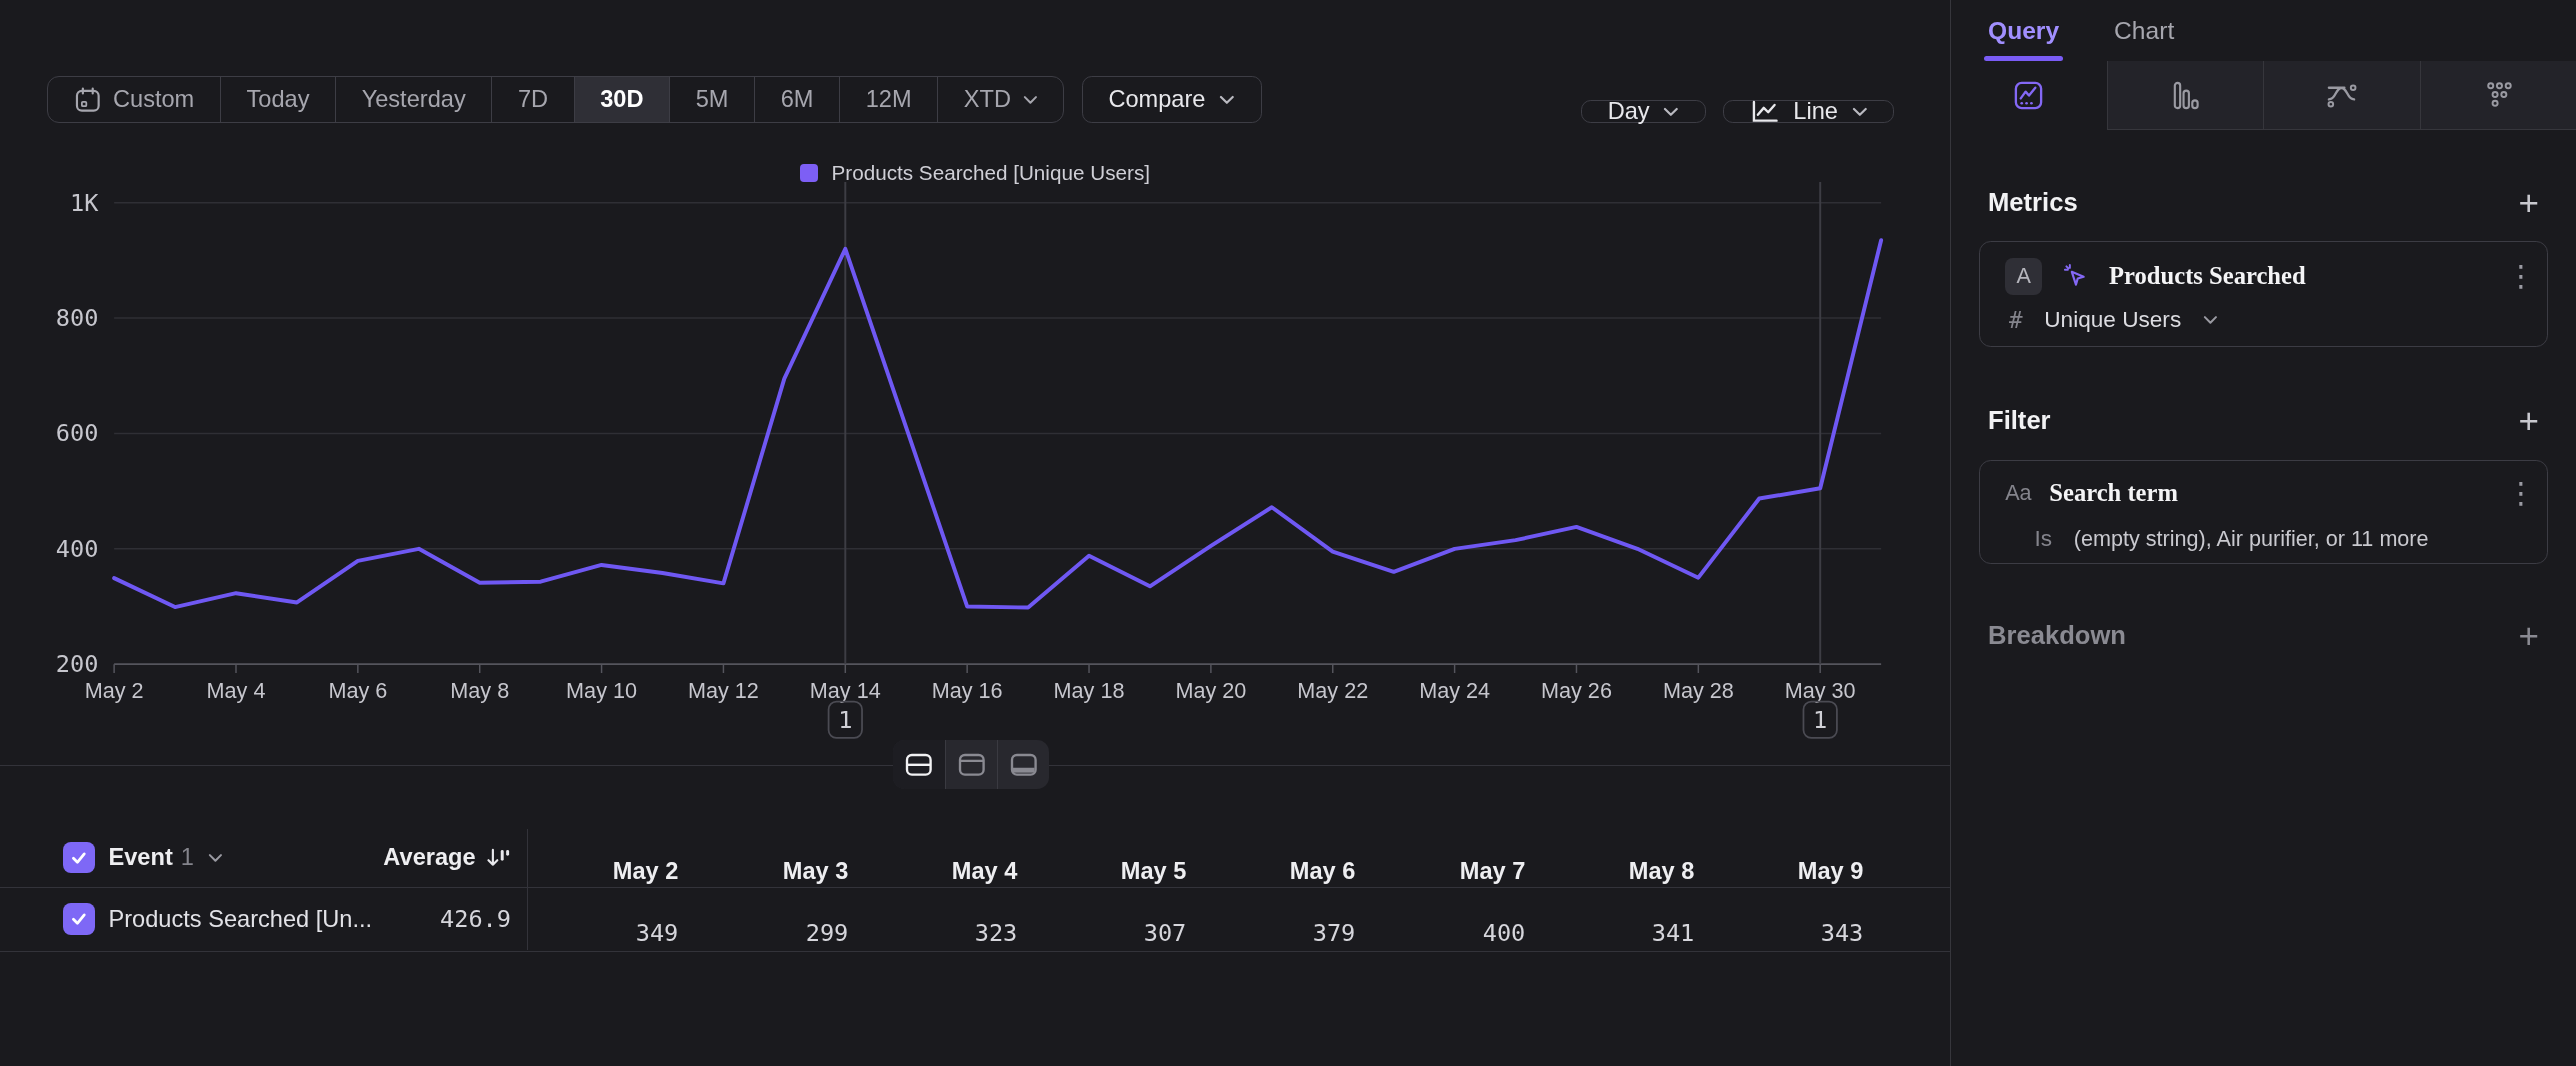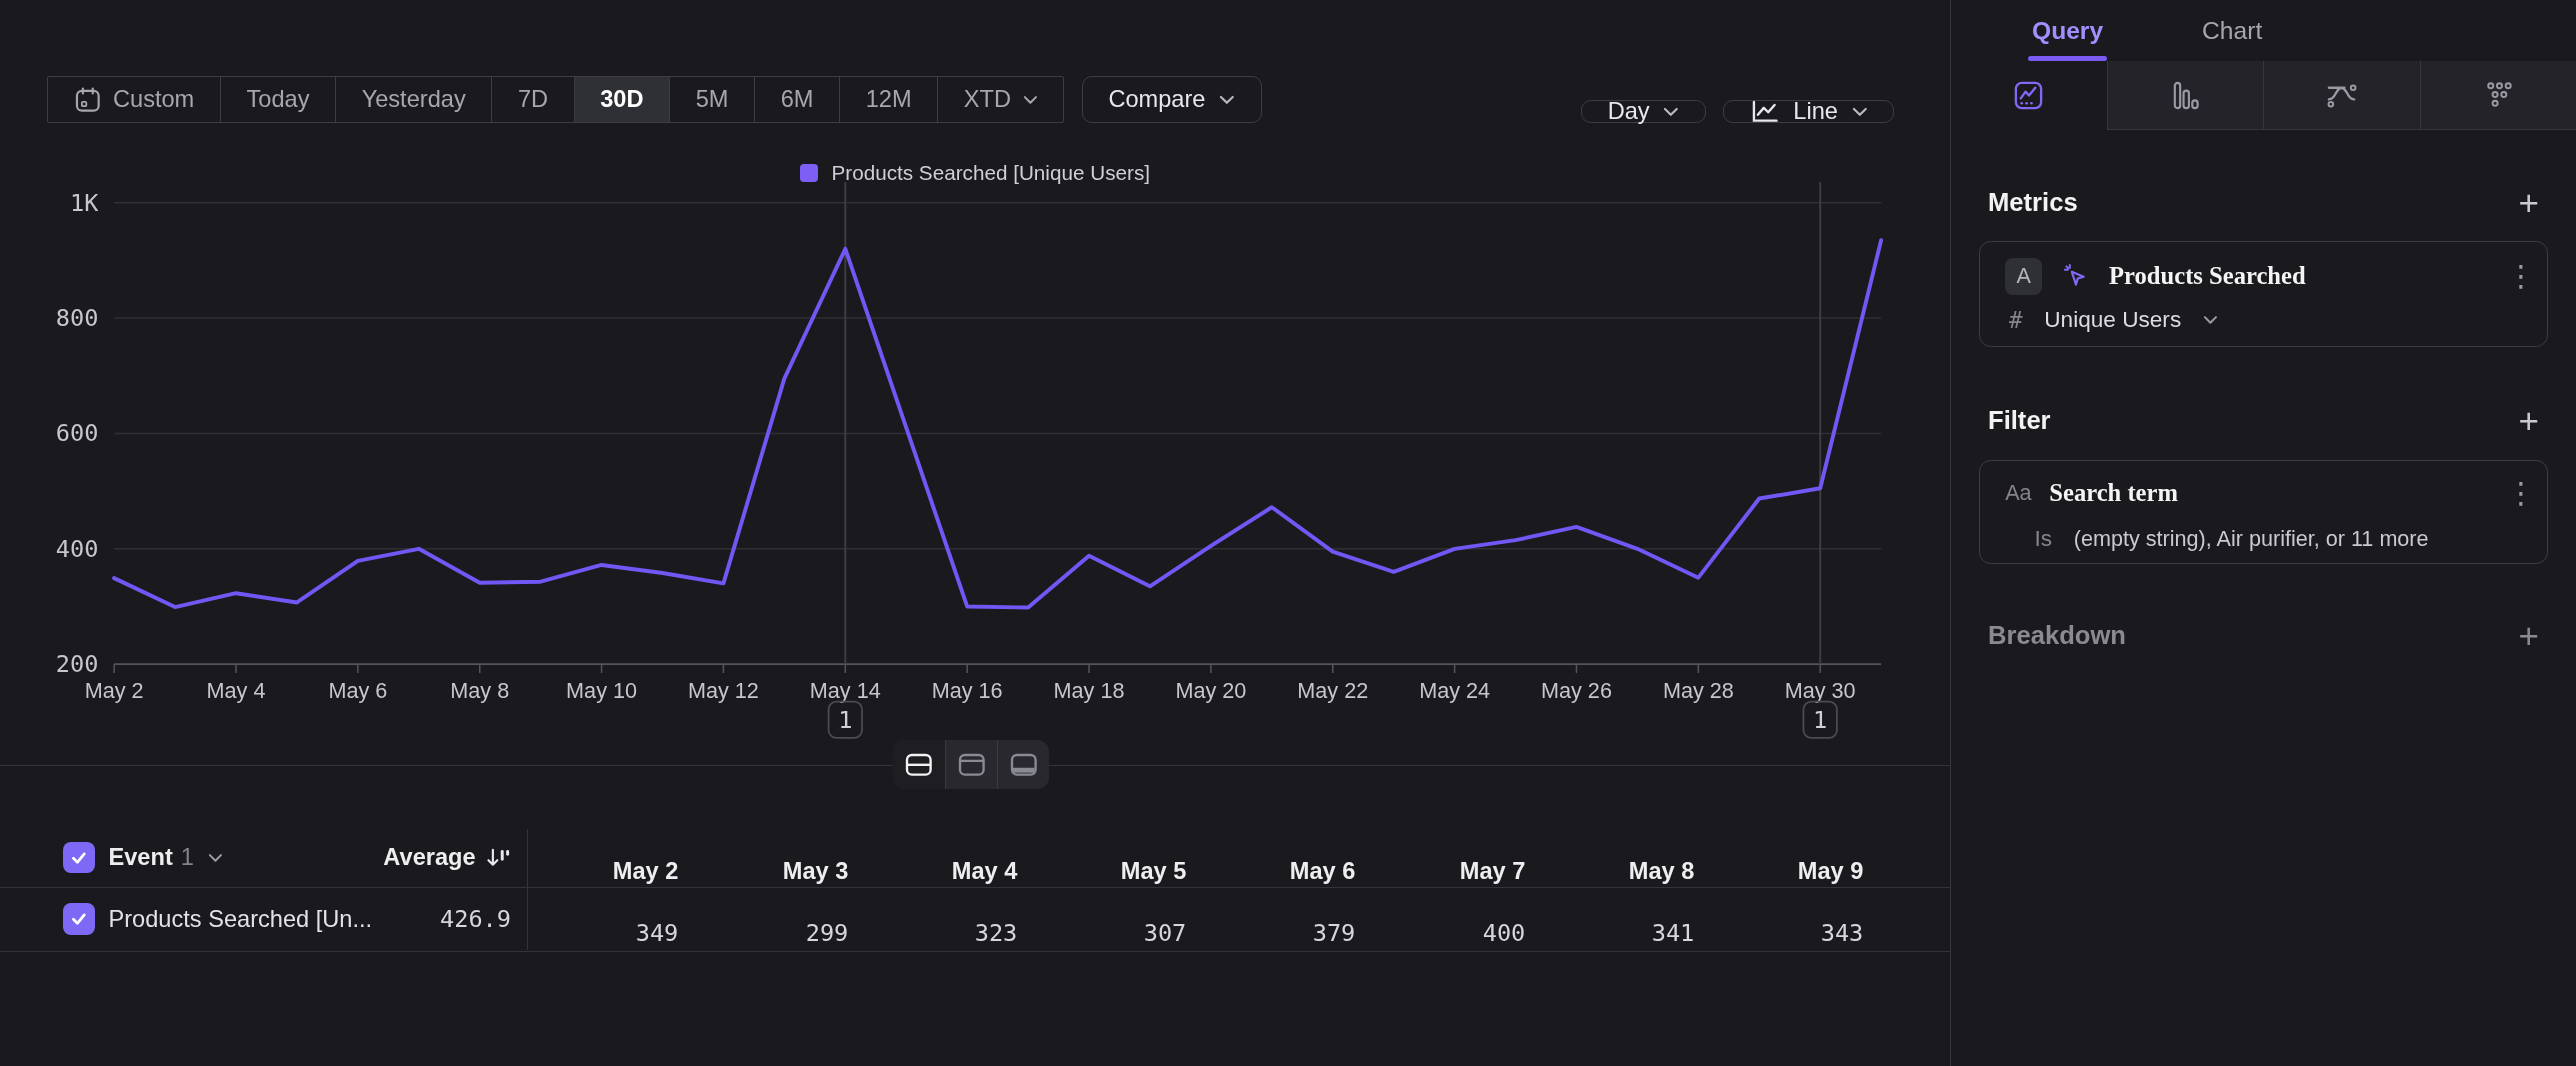--- a/index.html
+++ b/index.html
@@ -9,21 +9,21 @@
     background:#1a1a1e; color:#f2f2f4;
     font-family:"Liberation Sans","DejaVu Sans",sans-serif; font-size:23.6px;
   }
   .mono { font-family:"DejaVu Sans Mono","Liberation Mono",monospace; }
 
   
   .main { position:absolute; left:0; top:0; width:1950px; height:1067px; }
 
   
   .toolbar { position:absolute; left:47px; top:76px; right:56px; height:47px; display:flex; align-items:stretch; }
-  .seg-group { display:flex; border:1.5px solid #3d3d45; border-radius:2px; overflow:hidden; }
+  .seg-group { display:flex; border:1.5px solid #3d3d45; border-radius:12px; overflow:hidden; }
   .seg { display:flex; align-items:center; gap:11.8px; padding:0 25.6px; color:#a6a6ae; font-size:23.6px; cursor:pointer; border-left:1.5px solid #3d3d45; white-space:nowrap; }
   .seg:first-child { border-left:none; }
   .seg.active { background:#2f2f36; color:#ffffff; font-weight:700; }
   .btn { display:flex; align-items:center; gap:13.8px; padding:0 25.6px; border:1.5px solid #3d3d45; border-radius:9.8px; color:#e8e8ec; font-size:23.6px; margin-left:17.7px; cursor:pointer; white-space:nowrap; }
   .toolbar-right { margin-left:auto; display:flex;margin-top:24px; }
 
   
   .legend { position:absolute; left:0; top:161px; width:1950px; display:flex; justify-content:center; align-items:center; gap:13.8px; }
   .legend-swatch { width:17.7px; height:17.7px; border-radius:3.9px; }
   .legend-label { font-size:20.7px; color:#cfcfd6; }
@@ -48,21 +48,21 @@
   .event-cell { position:absolute; left:63px; display:flex; align-items:center; gap:14px; }
   .avg-cell { position:absolute; width:177px; right:1439px; text-align:right; display:flex; justify-content:flex-end; align-items:center; gap:9.8px; }
   .col-cell { position:absolute; text-align:right; padding-right:17.7px; width:169px; }
   .th { font-weight:700; color:#eeeef1; font-size:23.6px; }
   .tval { color:#d6d6dc; font-size:23.6px; }
   .row-name { color:#e2e2e7; font-size:23.6px; }
 
   
   .sidebar { position:absolute; left:1950px; top:0; width:626px; height:1067px; border-left:1.5px solid #36363c; background:#1a1a1e; }
   .sb-tabs { position:absolute; left:0; top:0; width:100%; height:61px; display:flex; align-items:center; padding-left:37px; gap:55px; }
-  .sb-tab { font-size:24.6px; color:#a6a6ae; cursor:pointer; position:relative; height:100%; display:flex; align-items:center;margin-left:44px; }
+  .sb-tab { font-size:24.6px; color:#a6a6ae; cursor:pointer; position:relative; height:100%; display:flex; align-items:center; }
   .sb-tab.active { color:#a18fff; font-weight:600; }
   .sb-tab.active::after { content:""; position:absolute; left:-3.9px; right:-3.9px; bottom:0; height:4.9px; background:#7a5cf5; border-radius:3px; }
   .icon-tabs { position:absolute; left:0; top:61px; width:100%; height:69px; display:flex; }
   .icon-tab { flex:1; display:flex; align-items:center; justify-content:center; background:#232329; border-left:1.5px solid #36363c; border-bottom:1.5px solid #36363c; cursor:pointer; }
   .icon-tab:first-child { border-left:none; }
   .icon-tab.active { background:transparent; border-bottom:none; }
   .sb-section-title { position:absolute; left:37px; right:37px; display:flex; justify-content:space-between; align-items:center; font-size:25.6px; font-weight:700; }
   .plus { font-size:35px; font-weight:300; color:#c9c9cf; cursor:pointer; line-height:1; }
   .sb-card { position:absolute; left:27.6px; right:27.6px; border:1.5px solid #3c3c44; border-radius:11.8px; }
   .card-row1 { position:absolute; left:25.6px; right:21.6px; display:flex; align-items:center; gap:17.7px; }

